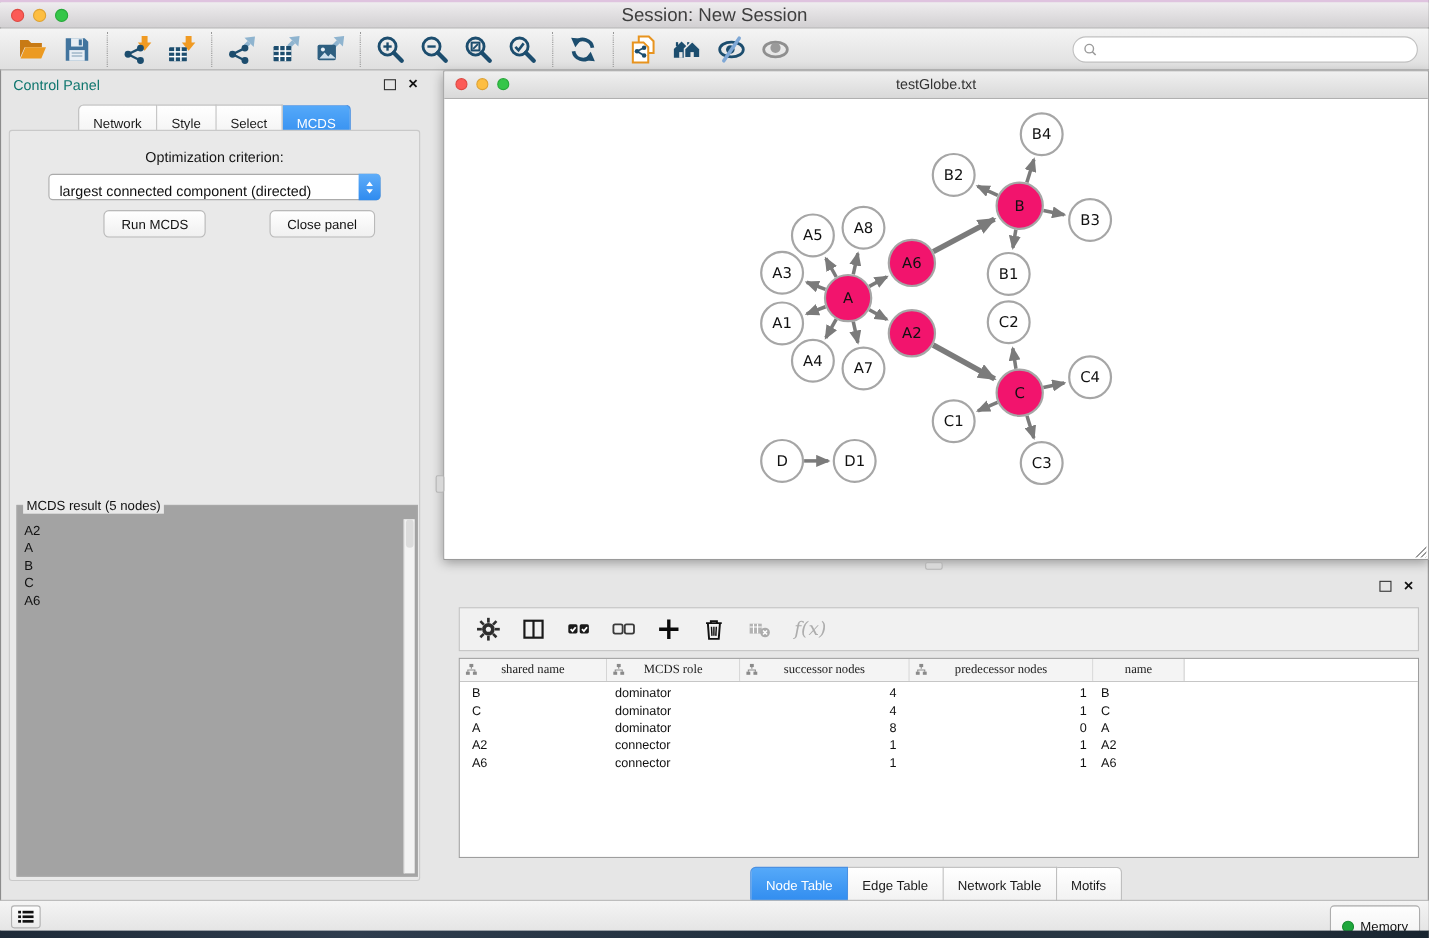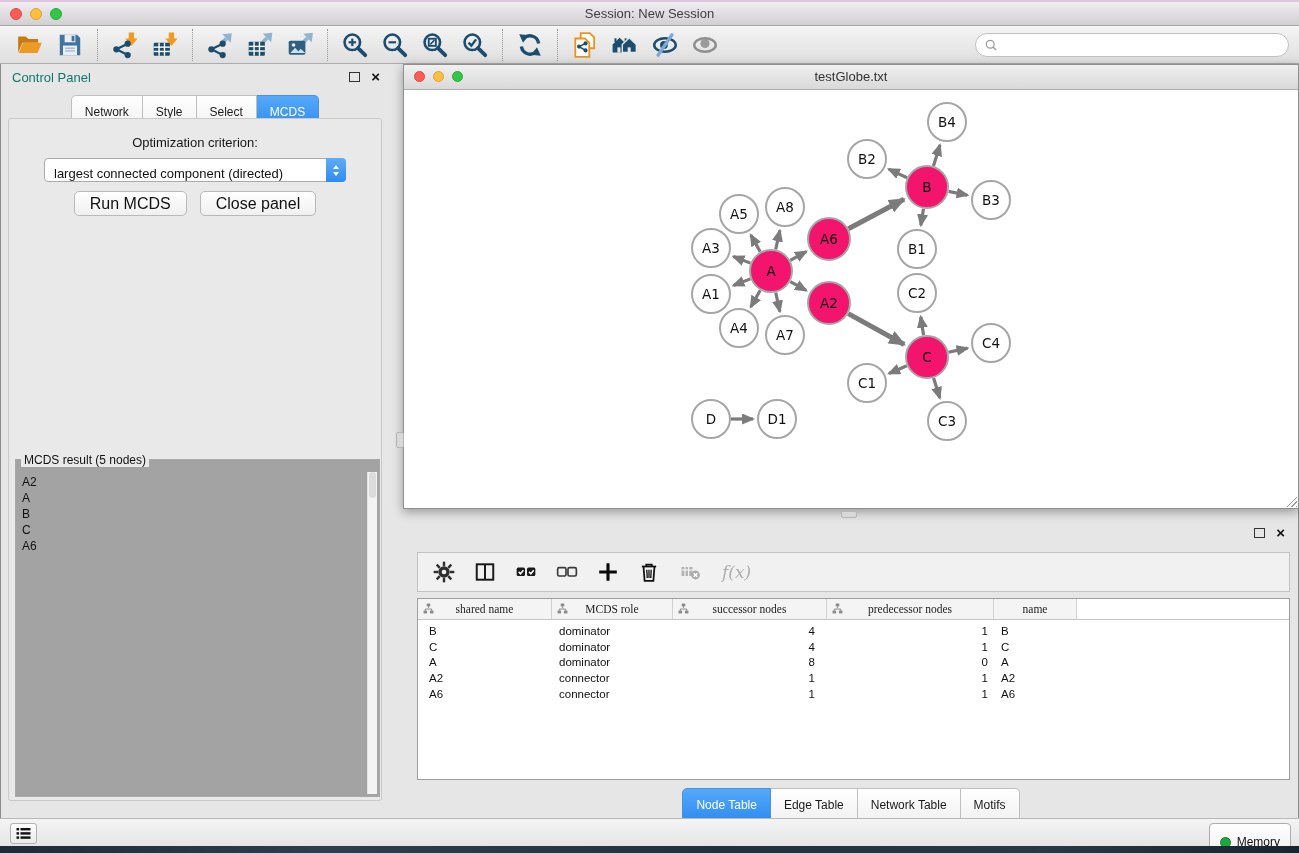--- a/index.html
+++ b/index.html
@@ -7,21 +7,21 @@
        font-family:"Liberation Sans",sans-serif;overflow:hidden;
        box-shadow:inset 0 0 0 1px #8C8C8C;}
   
   .titlebar{position:absolute;top:0;left:0;right:0;height:26px;box-sizing:border-box;
     background:linear-gradient(#EFEDEF,#D2D0D2);border-top:2px solid #DFC3DF;border-bottom:1px solid #A9A9A9;}
   .lights{position:absolute;left:10px;top:6px;display:flex;gap:8px;}
   .light{width:12px;height:12px;border-radius:50%;box-sizing:border-box;}
   .light.red{background:#FC5B57;border:1px solid #DD4A43;}
   .light.yellow{background:#FDBE41;border:1px solid #DEA233;}
   .light.green{background:#35C649;border:1px solid #27A83A;}
-  .tb-title{text-align:center;line-height:24px;font-size:13px;color:#3E3E3E;}
+  .tb-title{text-align:center;line-height:24px;font-size:17px;color:#3E3E3E;}
   
   .toolbar{position:absolute;top:26px;left:0;right:0;height:38px;
     background:linear-gradient(#F4F4F4,#DFDFDF);border-bottom:1px solid #ACACAC;
     display:flex;align-items:center;padding:0 10px;box-sizing:border-box;}
   .tbtn{width:40px;height:34px;display:flex;align-items:center;justify-content:center;flex:0 0 auto;}
   .tsep{width:0;height:32px;border-left:1px dotted #979797;margin:0 7px;flex:0 0 auto;}
   .search{margin-left:auto;width:296px;height:22px;border:1px solid #C0C0C0;border-radius:12px;
     background:#fff;display:flex;align-items:center;padding:0 8px;gap:5px;}
   .search input{border:none;outline:none;flex:1;font-size:12px;font-family:"Liberation Sans",sans-serif;background:transparent;}
   
@@ -43,21 +43,21 @@
   .opt-label{position:absolute;top:16px;left:0;right:0;text-align:center;font-size:13px;color:#161616;}
   .selectbox{position:absolute;left:35px;right:35px;top:39px;height:24px;display:flex;align-items:flex-end;
     border:1px solid #ABABAB;border-radius:4px;background:#fff;box-sizing:border-box;}
   .select-val{flex:1;font-size:13px;padding-left:9px;color:#111;white-space:nowrap;}
   .select-btn{width:20px;align-self:stretch;margin:-1px -1px -1px 0;border-radius:0 4px 4px 0;
     background:linear-gradient(#5FADF9,#2F8BEF);display:flex;flex-direction:column;align-items:center;justify-content:center;gap:3px;}
   .chev-up{width:0;height:0;border-left:3.5px solid transparent;border-right:3.5px solid transparent;border-bottom:4.5px solid #fff;}
   .chev-down{width:0;height:0;border-left:3.5px solid transparent;border-right:3.5px solid transparent;border-top:4.5px solid #fff;}
   .btn-row{position:absolute;top:72px;left:0;right:0;display:flex;justify-content:center;gap:13px;}
   .btn{height:23px;padding:0 15px;background:linear-gradient(#FFFFFF,#F0F0F0);border:1px solid #B9B9B9;
-    border-radius:5px;font-size:16px;color:#111;display:flex;align-items:center;}
+    border-radius:5px;font-size:12px;color:#111;display:flex;align-items:center;margin-left:45px;}
   .result-fs{position:absolute;left:6px;right:1px;top:340px;bottom:3px;border:1px solid #A8A8A8;background:#a3a3a3;}
   .result-legend{position:absolute;top:-7px;left:5px;background:#E9E9E9;padding:0 3px;font-size:12px;color:#111;}
   .result-list{position:absolute;left:2px;top:12px;bottom:2px;right:12px;font-size:12px;line-height:16px;
     padding:2px 0 0 4px;color:#111;overflow:hidden;}
   .result-scroll{position:absolute;right:2px;top:12px;bottom:2px;width:9px;background:#F3F3F3;border-left:1px solid #E2E2E2;}
   .result-thumb{position:absolute;top:0;left:1px;right:1px;height:26px;background:#DCDCDC;border-radius:4px;}
   
   .network-window{position:absolute;left:403px;top:64px;width:896px;height:445px;box-sizing:border-box;
     border:1px solid #8F8F8F;background:#fff;box-shadow:0 3px 10px rgba(0,0,0,0.35);}
   .nw-titlebar{position:relative;height:24px;background:linear-gradient(#F0F0F0,#D9D9D9);border-bottom:1px solid #B0B0B0;}

